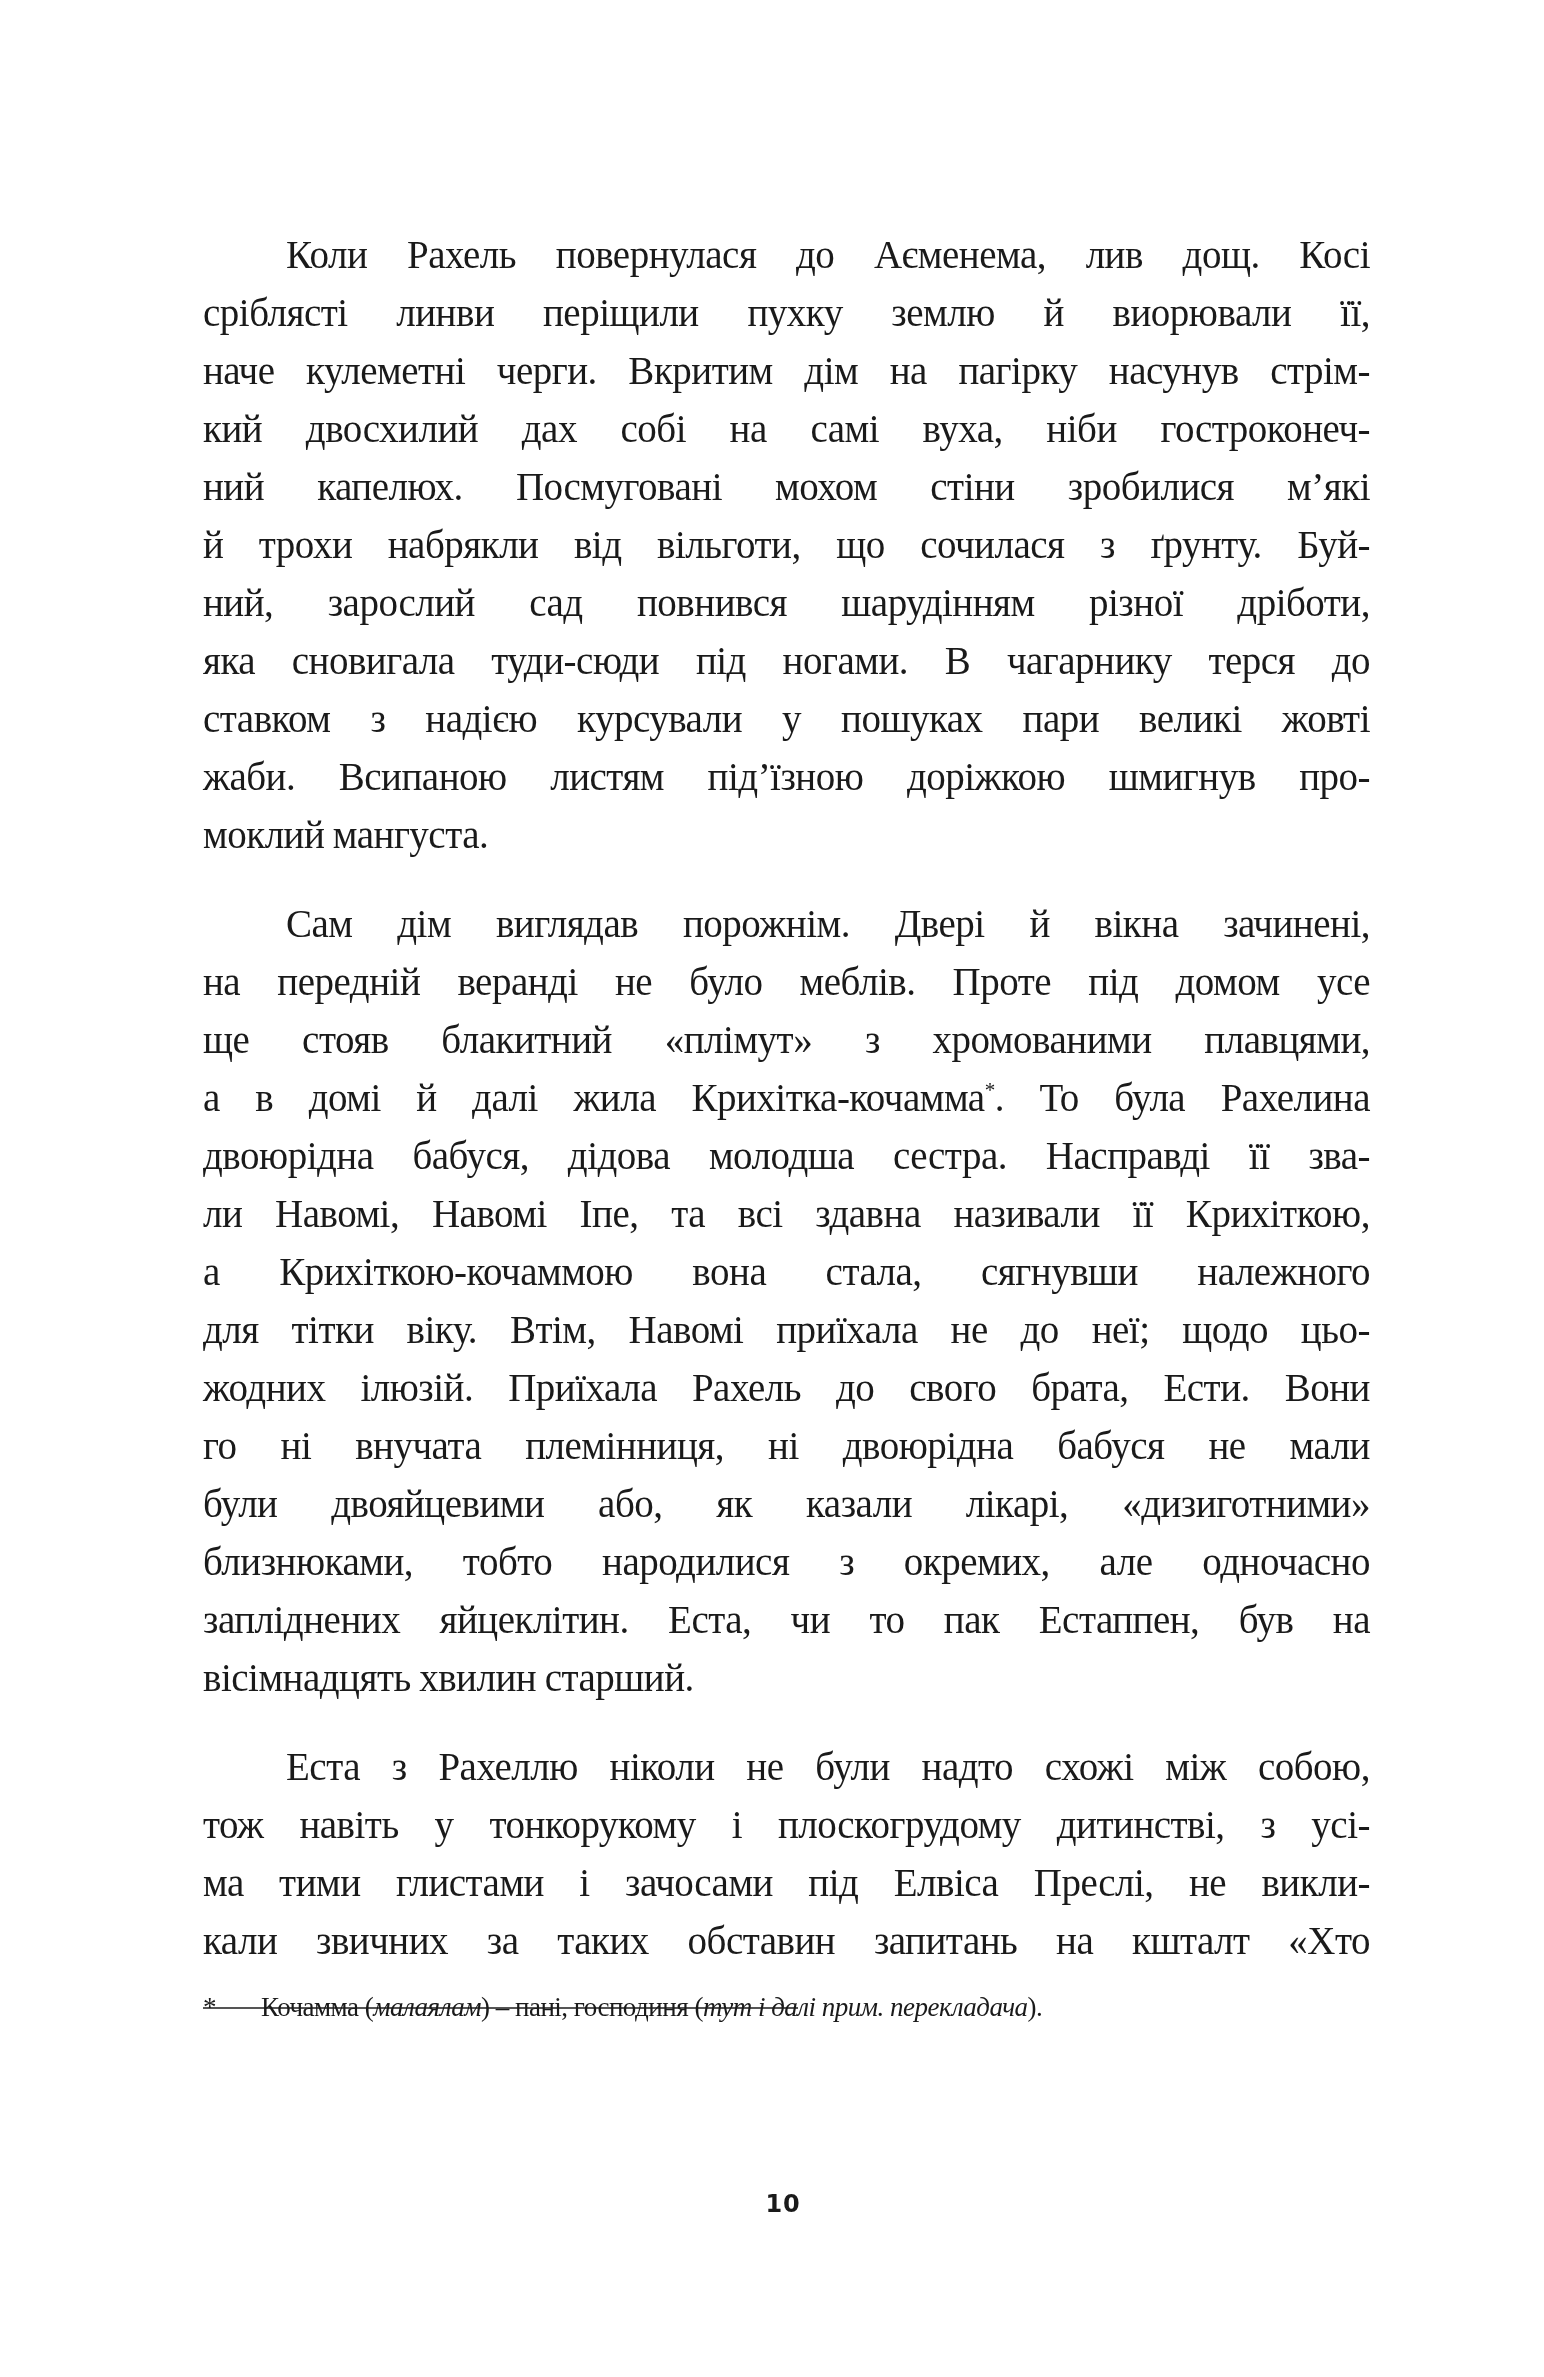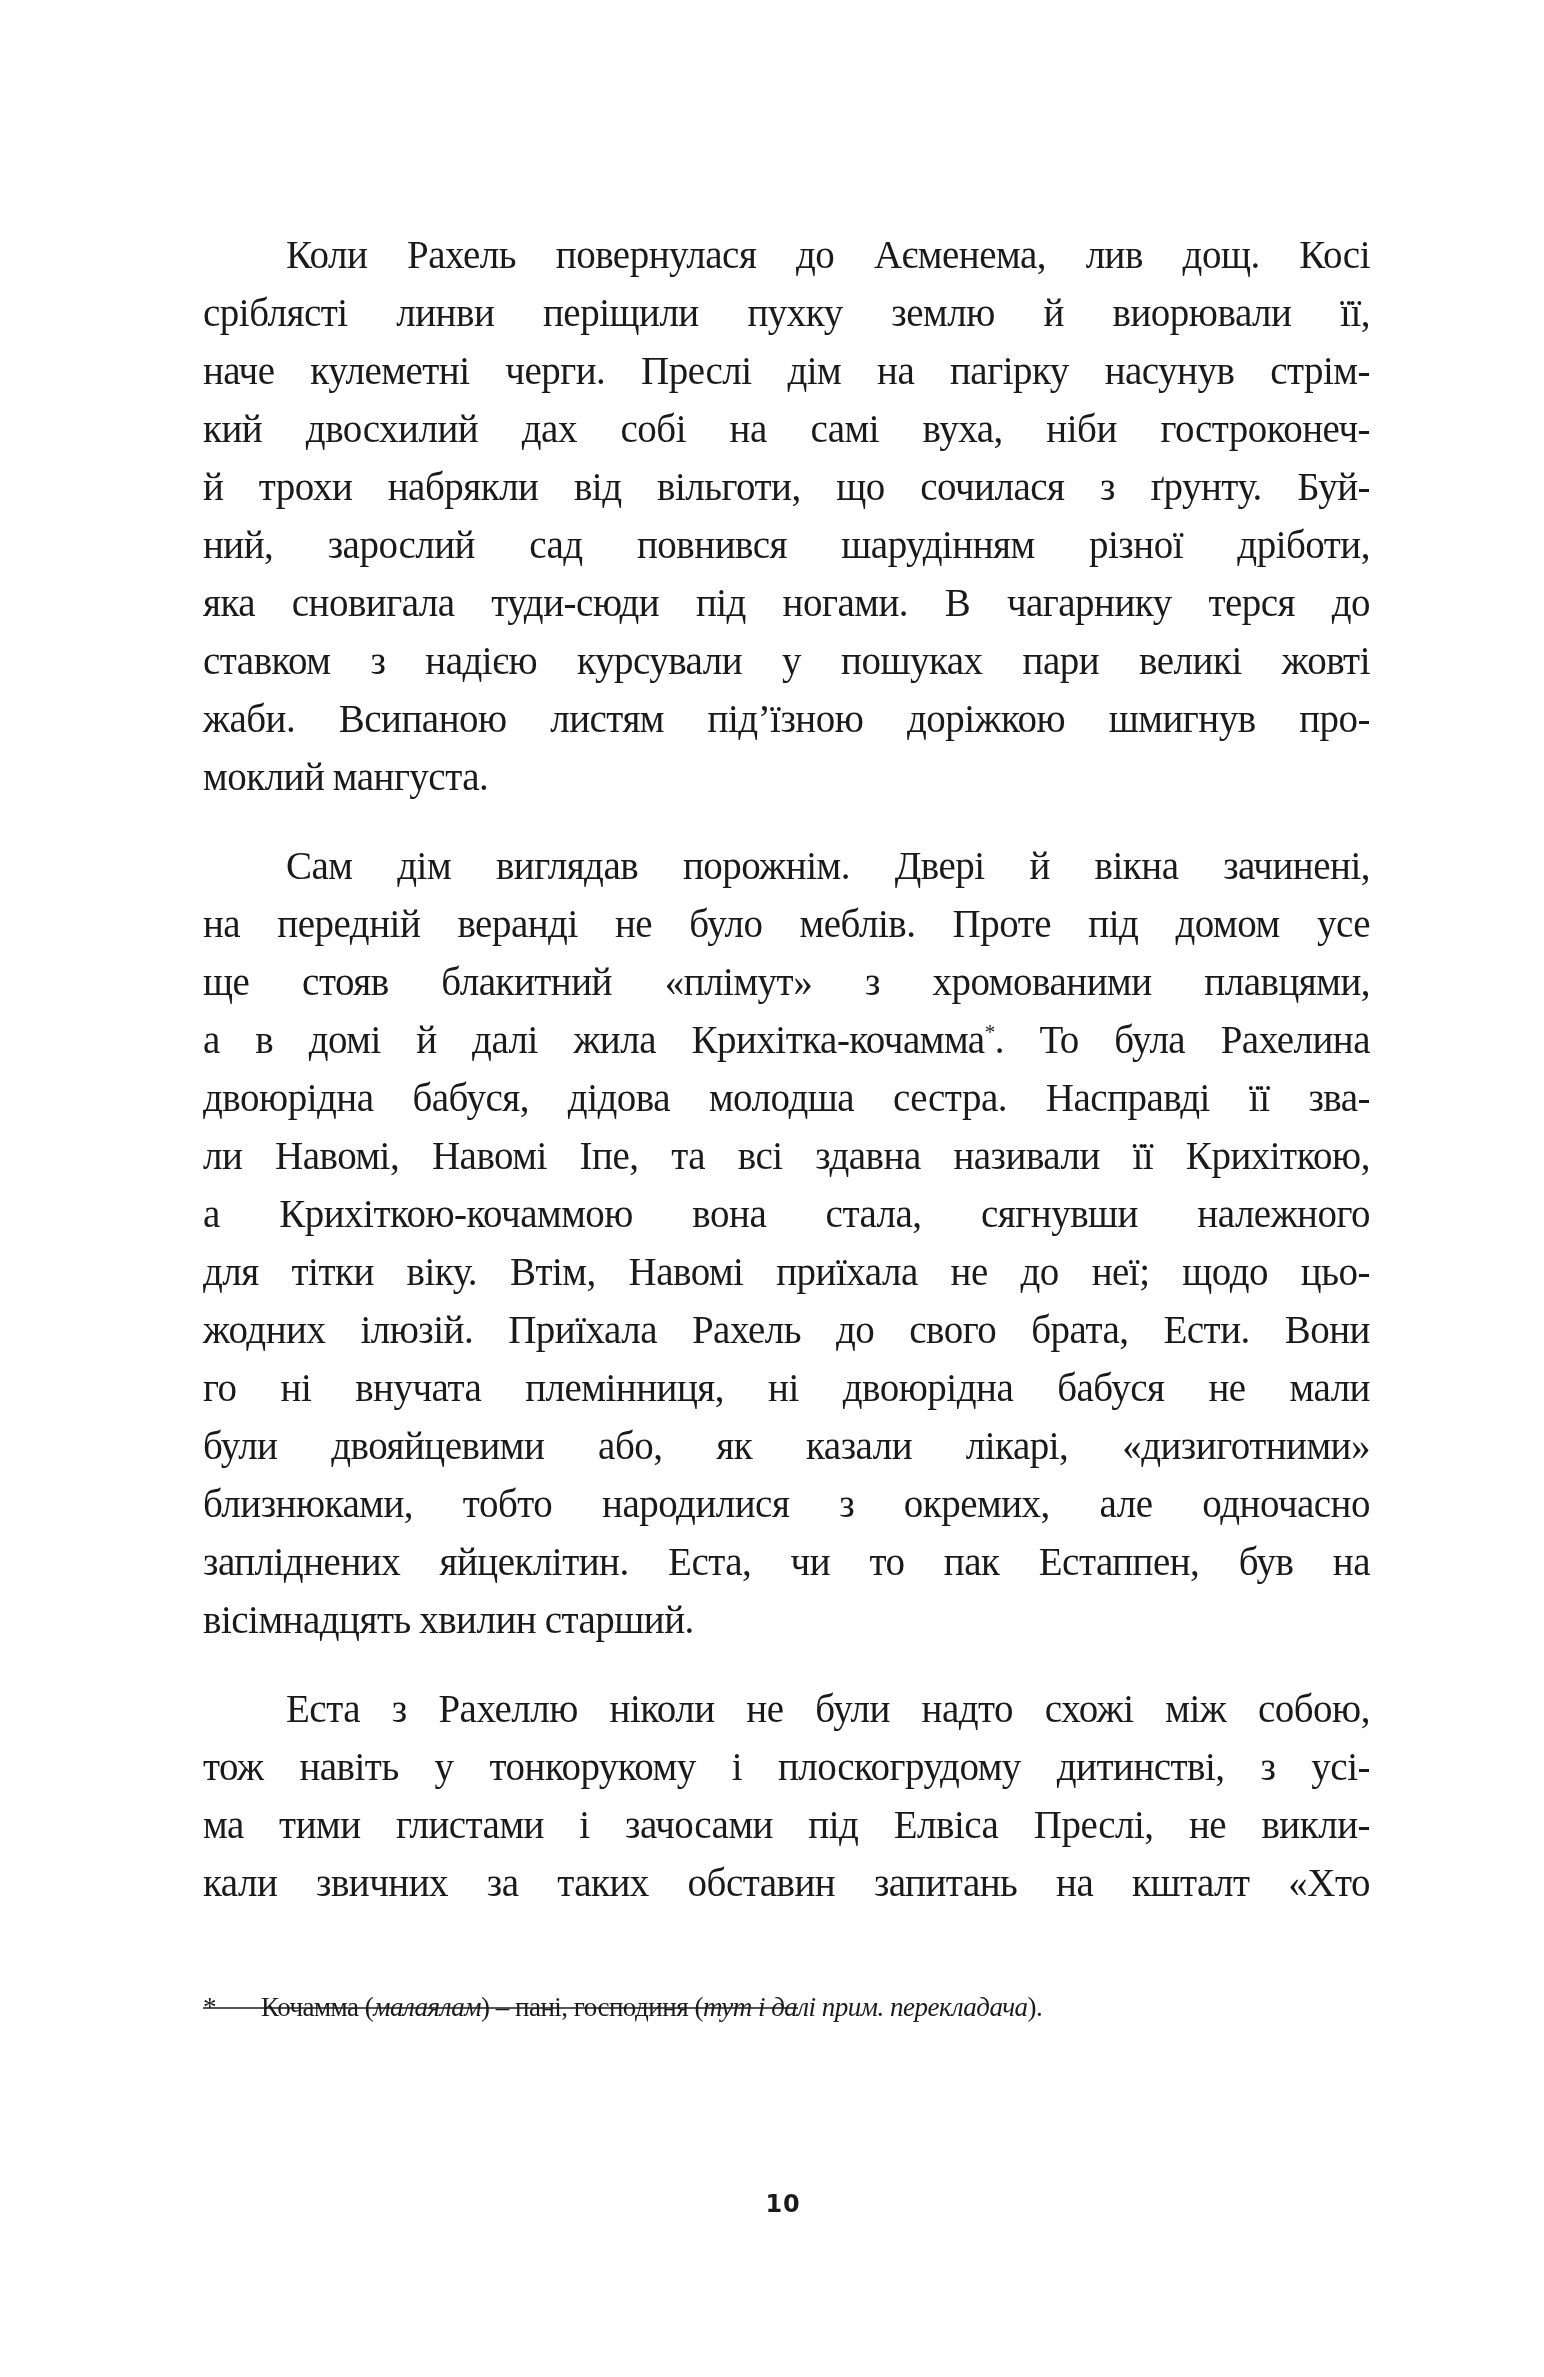--- a/index.html
+++ b/index.html
@@ -38,22 +38,23 @@
   }
 </style>
 </head>
 <body>
 
 <div class="page-text">
 
   <div>
     <span class="line indent">Коли Рахель повернулася до Аєменема, лив дощ. Косі</span>
     <span class="line">сріблясті линви періщили пухку землю й виорювали її,</span>
-    <span class="line">наче кулеметні черги. Преслі дім на пагірку насунув стрім-</span>
+    <span class="line">наче кулеметні черги. Вкритим дім на пагірку насунув стрім-</span>
     <span class="line">кий двосхилий дах собі на самі вуха, ніби гостроконеч-</span>
+    <span class="line">ний капелюх. Посмуговані мохом стіни зробилися м’які</span>
     <span class="line">й трохи набрякли від вільготи, що сочилася з ґрунту. Буй-</span>
     <span class="line">ний, зарослий сад повнився шарудінням різної дріботи,</span>
     <span class="line">яка сновигала туди-сюди під ногами. В чагарнику терся до</span>
     <span class="line">ставком з надією курсували у пошуках пари великі жовті</span>
     <span class="line">жаби. Всипаною листям під’їзною доріжкою шмигнув про-</span>
     <span class="line last">моклий мангуста.</span>
   </div>
 
   <div>
     <span class="line indent">Сам дім виглядав порожнім. Двері й вікна зачинені,</span>

